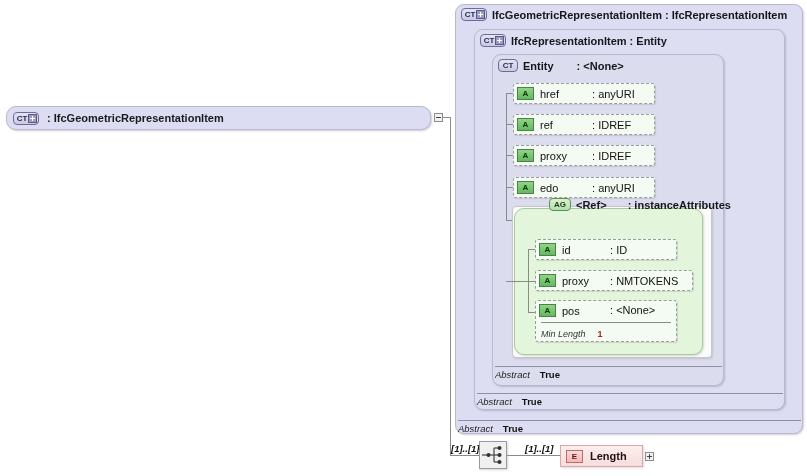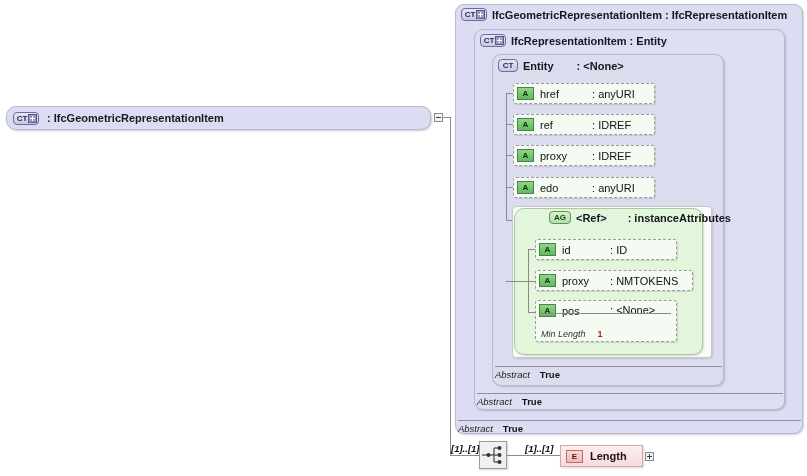--- a/index.html
+++ b/index.html
@@ -120,21 +120,21 @@
     padding-left:3px;
     white-space:nowrap;
     font-size:11px;
   }
   .attrow .nm{font-weight:normal;color:#111;}
   .attrow .ty{color:#111;}
   .attrow.tall{align-items:flex-start;padding-top:2px;flex-wrap:wrap;}
   .facet{
     position:absolute;left:5px;bottom:2px;right:5px;
     border-top:1px solid #8a8a8a;
-    padding-top:15px;
+    padding-top:6px;
     font-size:9px;font-style:italic;color:#333;
     display:flex;align-items:center;
   }
   .facet .fv{font-style:normal;color:#b02020;font-weight:bold;margin-left:12px;font-size:9px;}
 
   
   .agpanel{
     position:absolute;
     background:#e3f6dc;
     border:1px solid #a9c9a0;
@@ -305,21 +305,21 @@
 <div class="attrow" style="left:513px;top:177px;width:142px;height:21px;">
   <span class="icon-a">A</span>
   <span class="nm">edo</span>
   <span class="ty" style="position:absolute;left:78px;"><span>: </span><span>anyURI</span></span>
 </div>
 
 <div class="whitepanel" style="left:512px;top:206px;width:200px;height:152px;"></div>
 
 <div class="agpanel" style="left:514px;top:208px;width:189px;height:147px;"></div>
 
-<div class="boxhdr" style="left:518px;top:209px;height:17px;font-weight:bold;padding-left:31px;">
+<div class="boxhdr" style="left:518px;top:196px;height:17px;font-weight:bold;padding-left:31px;">
   <span class="icon-ag">AG</span>
   <span class="hdr-name">&lt;Ref&gt;</span>
   <span class="hdr-sep" style="margin-left:18px;"> : </span>
   <span class="hdr-type">instanceAttributes</span>
 </div>
 
 <div class="ln lnv" style="left:528px;top:249px;height:63px;"></div>
 <div class="ln lnh" style="left:528px;top:249px;width:8px;"></div>
 <div class="ln lnh" style="left:528px;top:281px;width:8px;"></div>
 <div class="ln lnh" style="left:528px;top:312px;width:8px;"></div>

